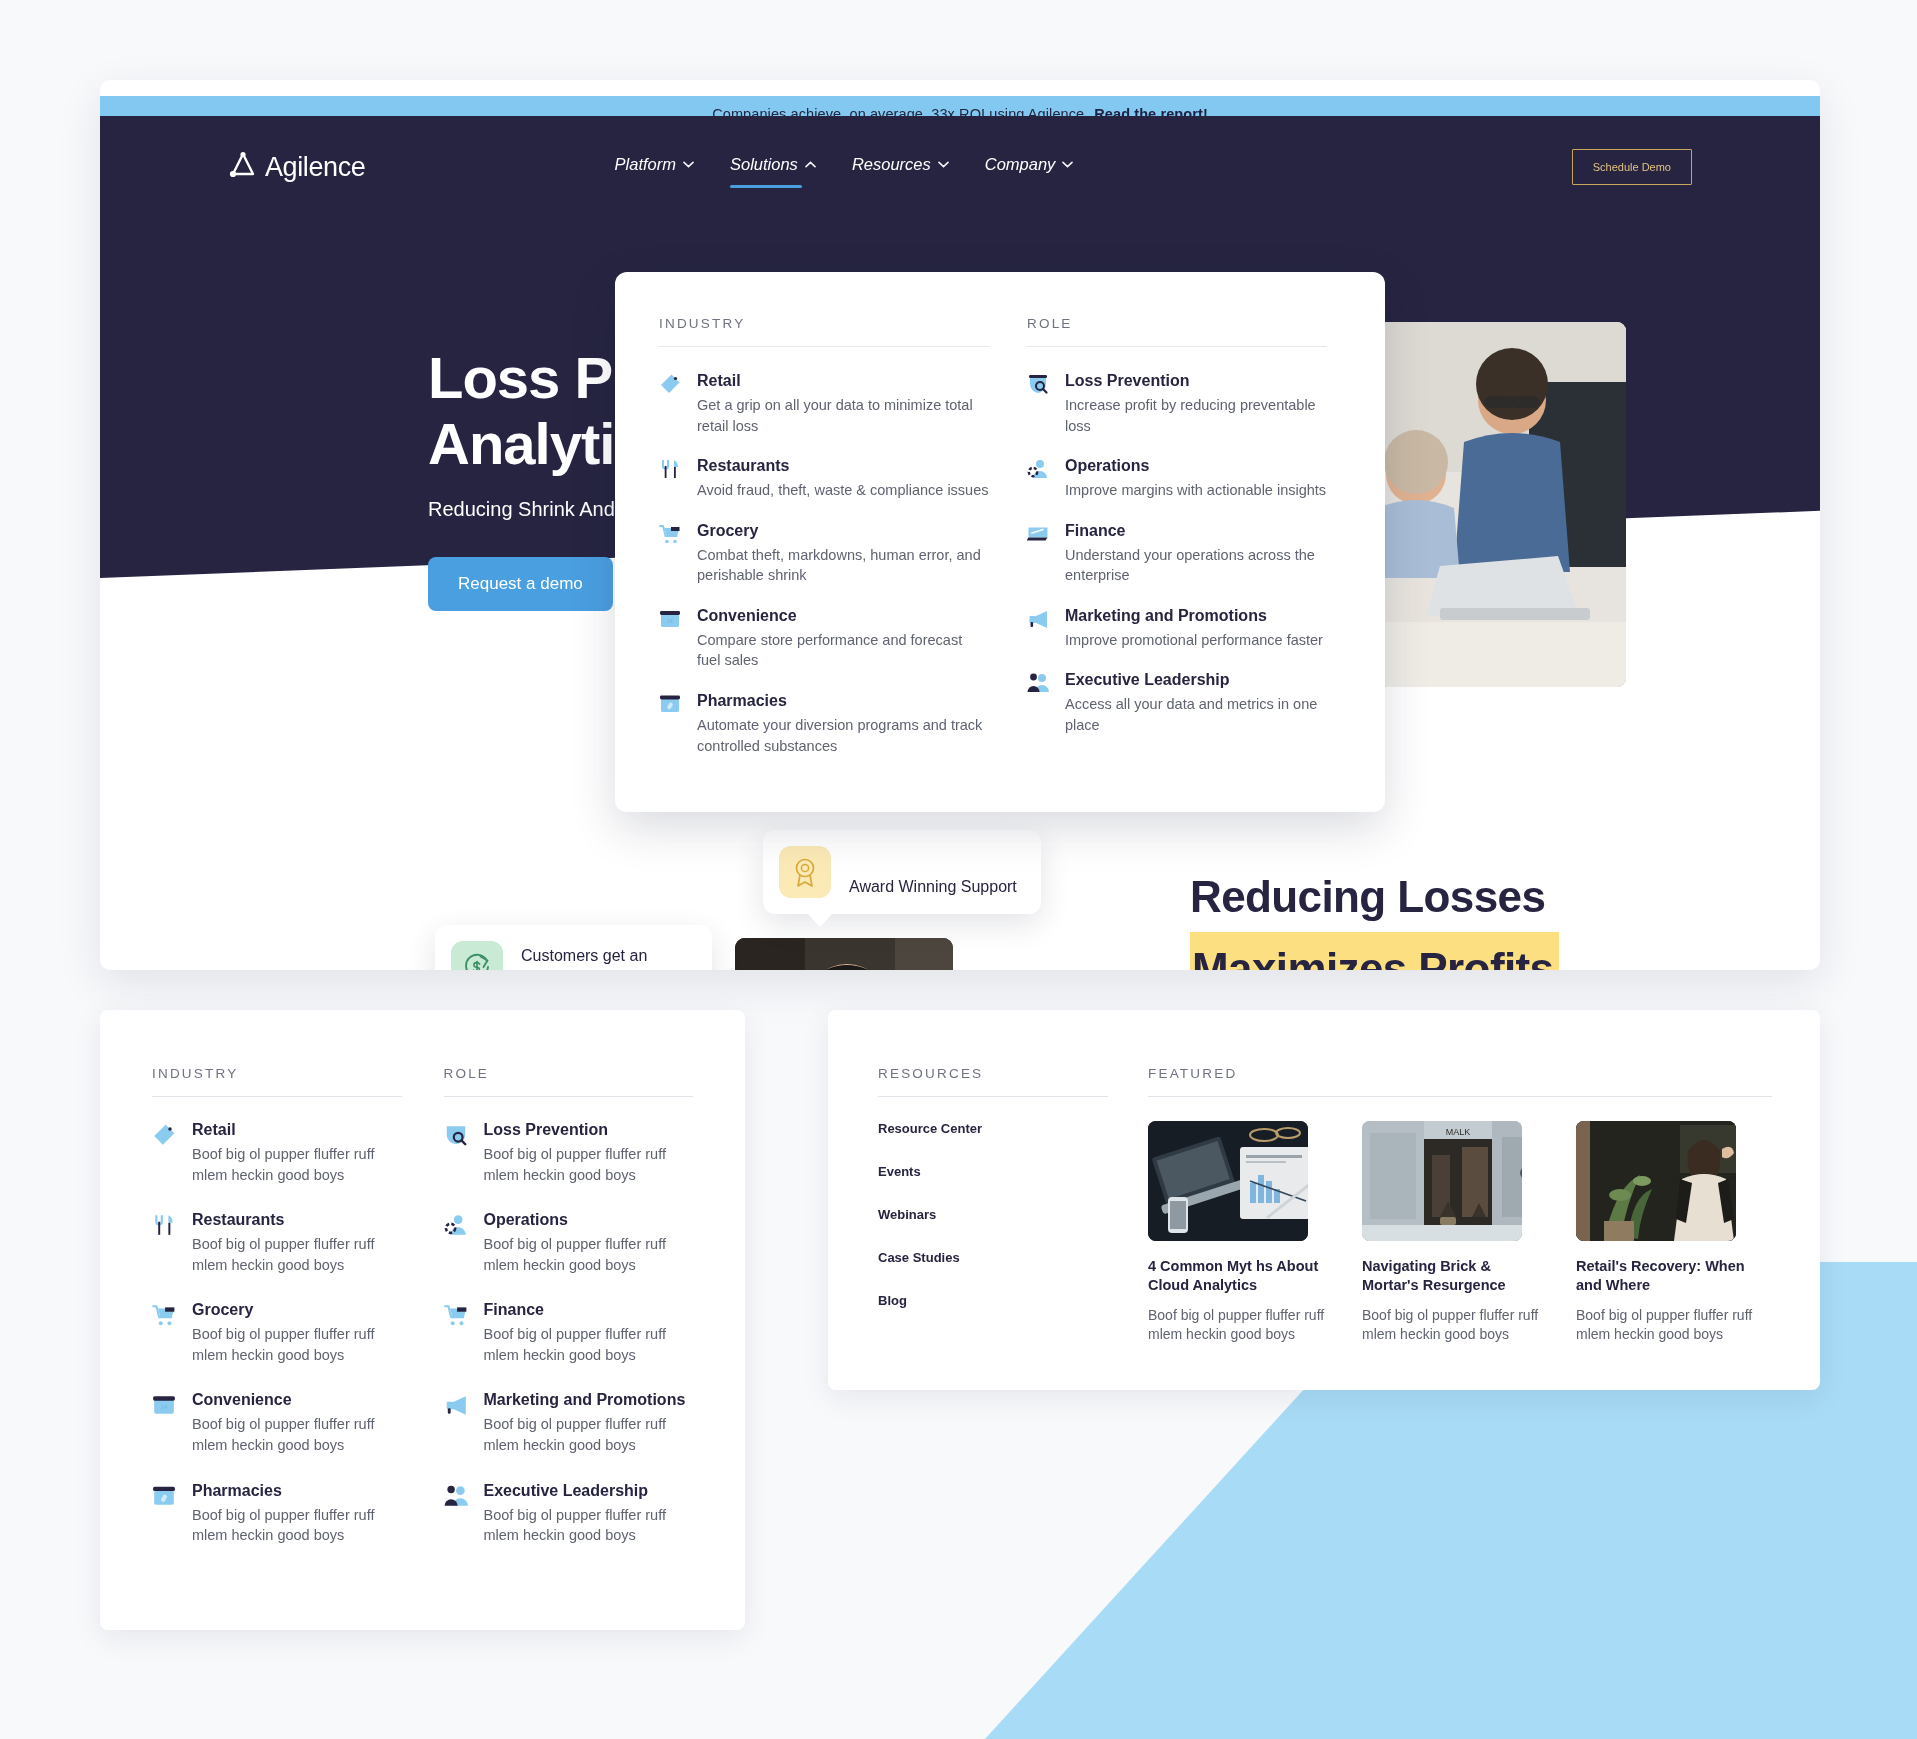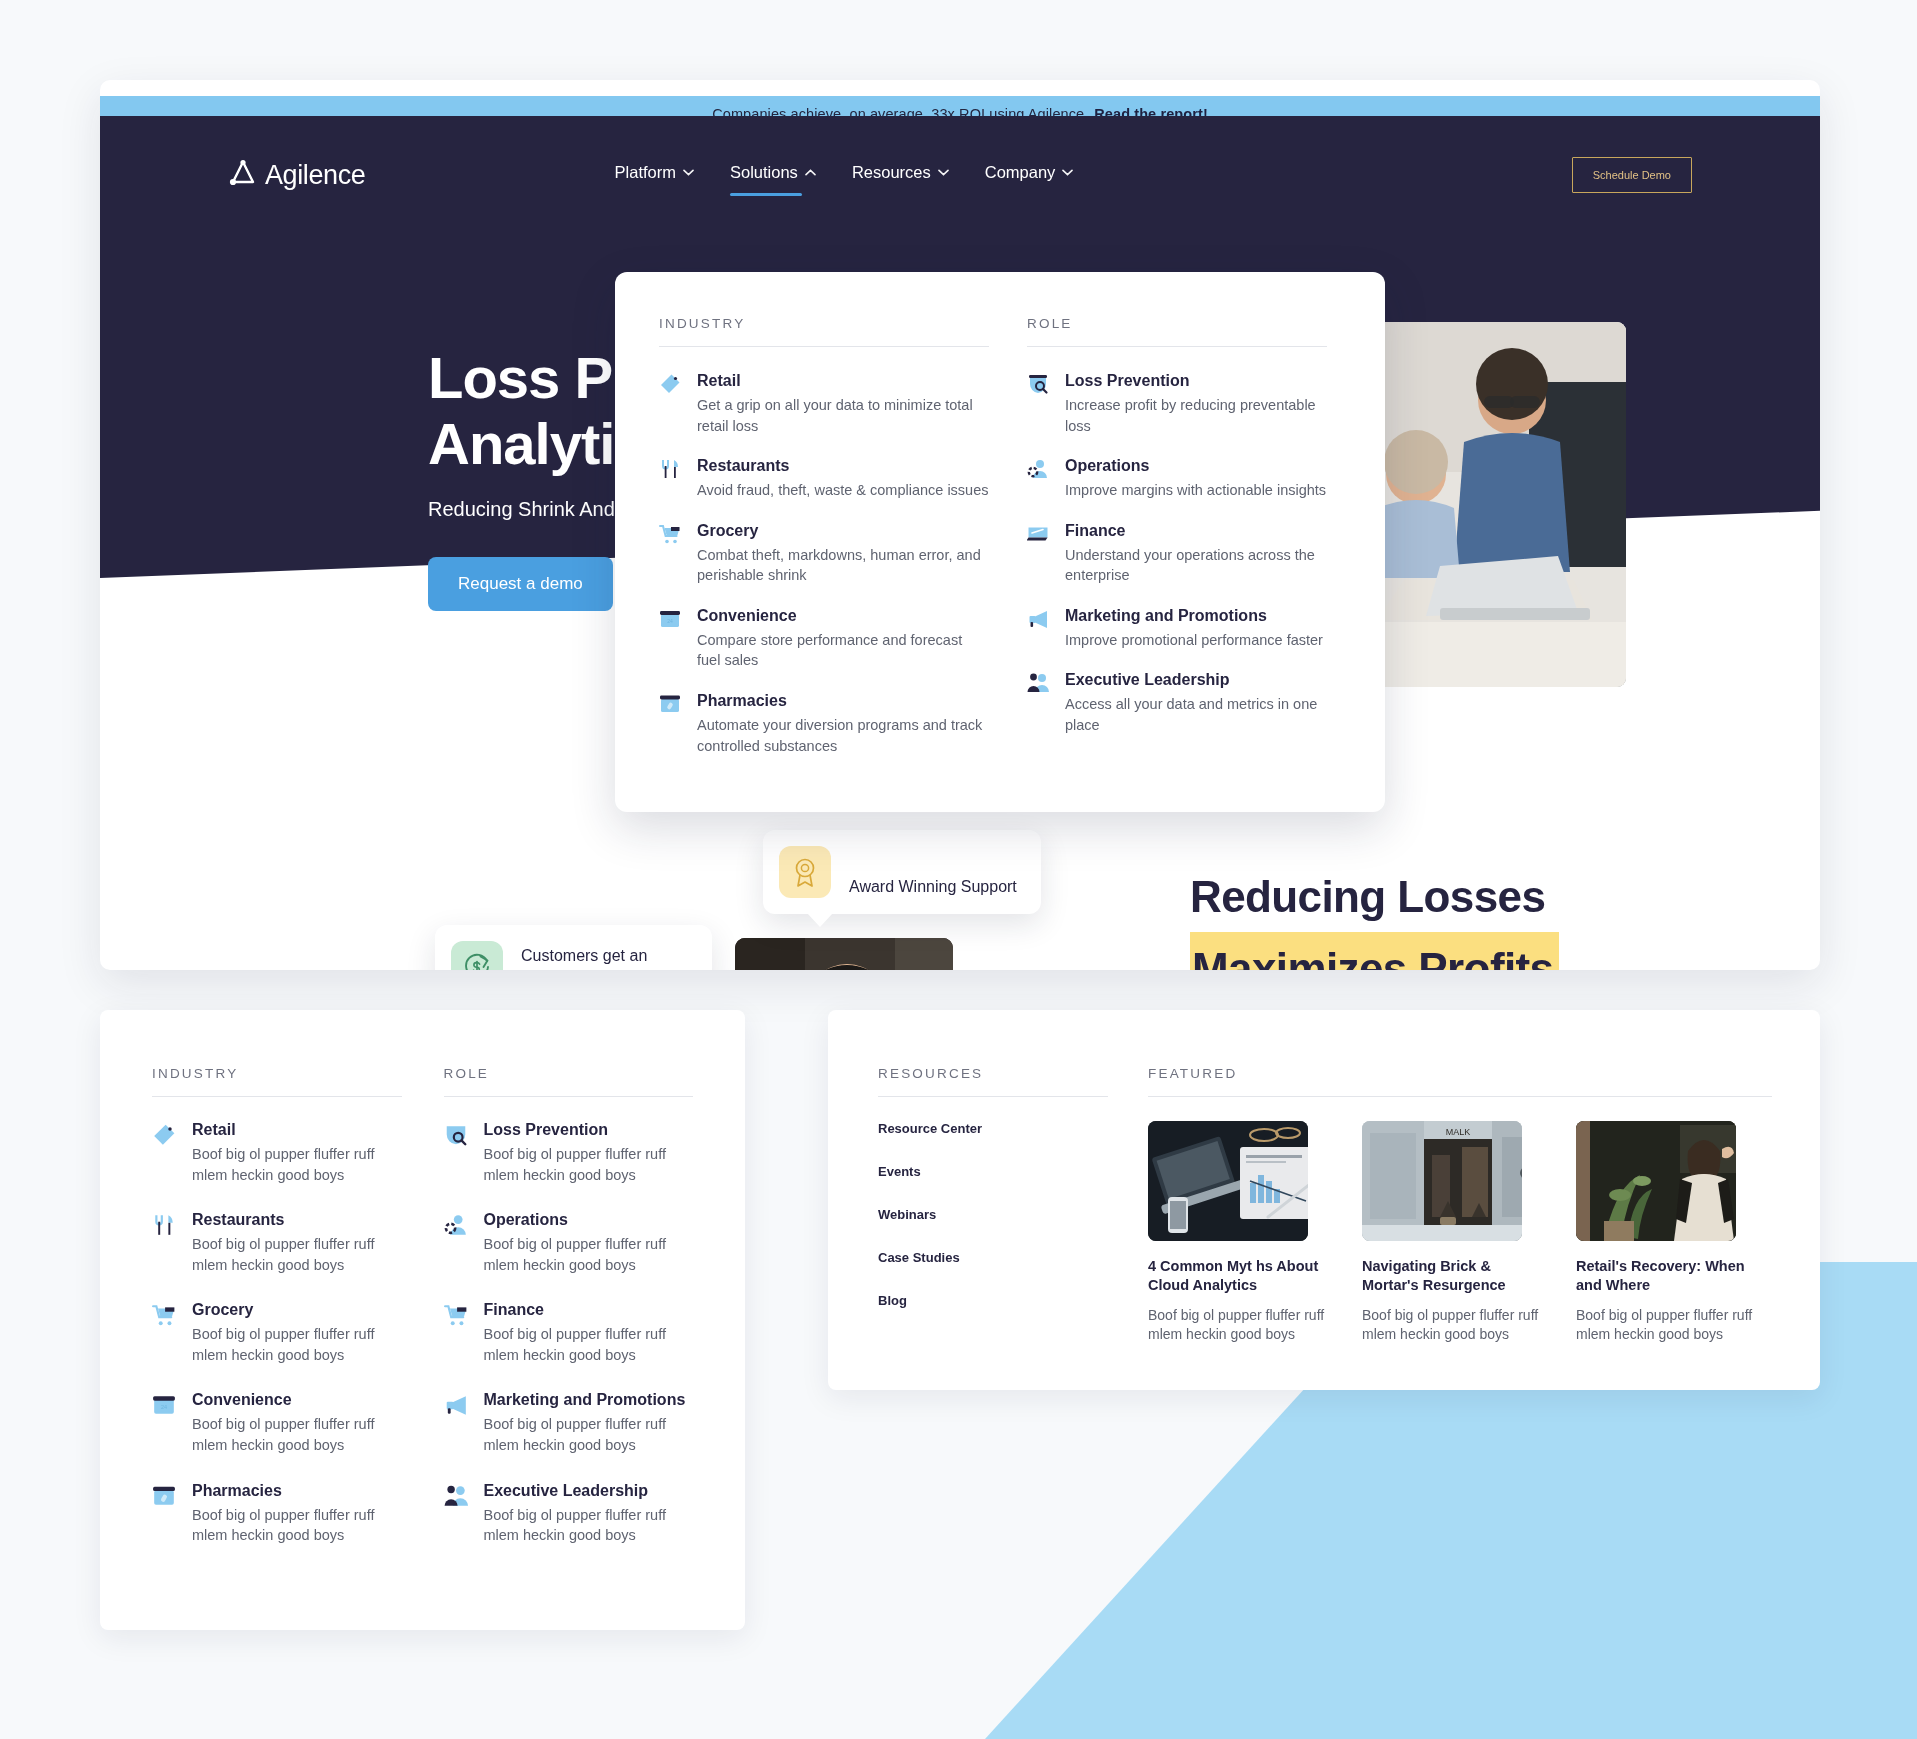--- a/index.html
+++ b/index.html
@@ -40,28 +40,28 @@
   }
 
   
   .hero-dark {
     position: absolute; left: 0; top: 36px; width: 100%; height: 560px;
     background: #262440;
     clip-path: polygon(0 0, 100% 0, 100% 70.5%, 0 82.5%);
   }
 
   .navbar {
-    position: absolute; left: 0; top: 52px; width: 100%; height: 86px;
+    position: absolute; left: 0; top: 44px; width: 100%; height: 86px;
     display: flex; align-items: center; padding: 0 128px;
     z-index: 5;
   }
   .logo { display: flex; align-items: center; gap: 7px; }
   .logo-text { color: #fff; font-size: 27px; letter-spacing: -0.4px; }
 
-  .nav-links { display: flex; align-items: flex-end; gap: 36px; margin-left: auto; margin-right: auto; }
+  .nav-links { display: flex; align-items: flex-end; gap: 36px; margin-left: auto; margin-right: auto; font-style: italic; }
   .nav-item {
     position: relative; color: #ffffff; font-size: 16.5px;
     display: flex; align-items: center; gap: 7px; cursor: pointer;
     padding-bottom: 6px;
   }
   .nav-item .caret { font-size: 11px; opacity: .95; display:inline-block; }
   .nav-item.active::after {
     content: ""; position: absolute; left: 0; right: 14px; bottom: -8px;
     height: 3px; background: #4a9fe0; border-radius: 2px;
   }

